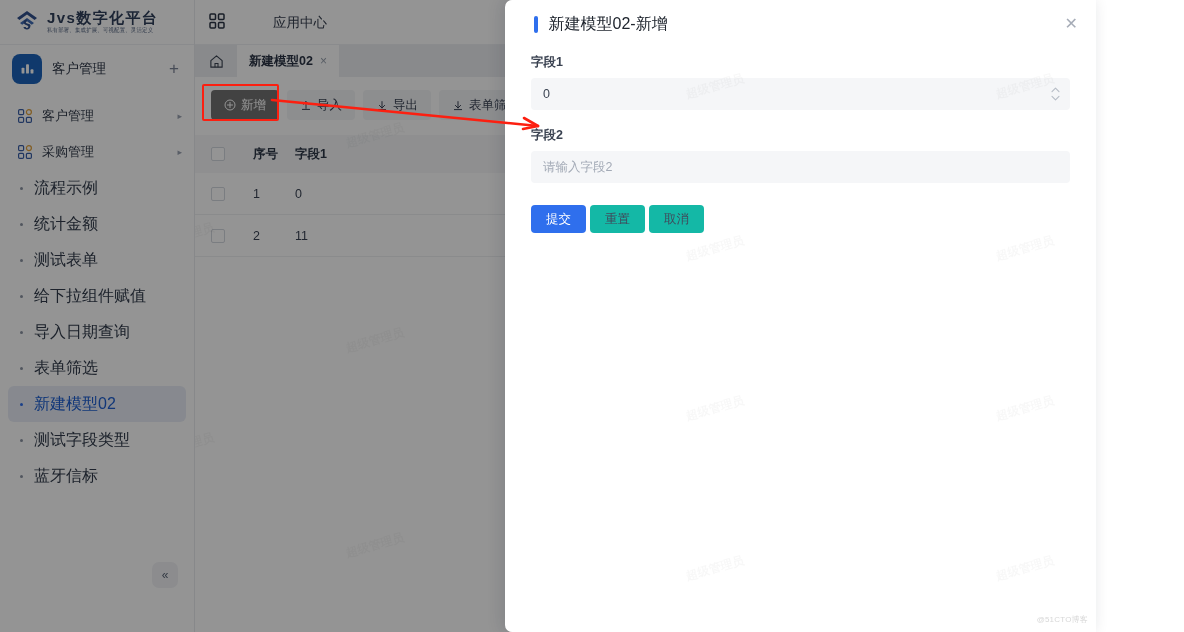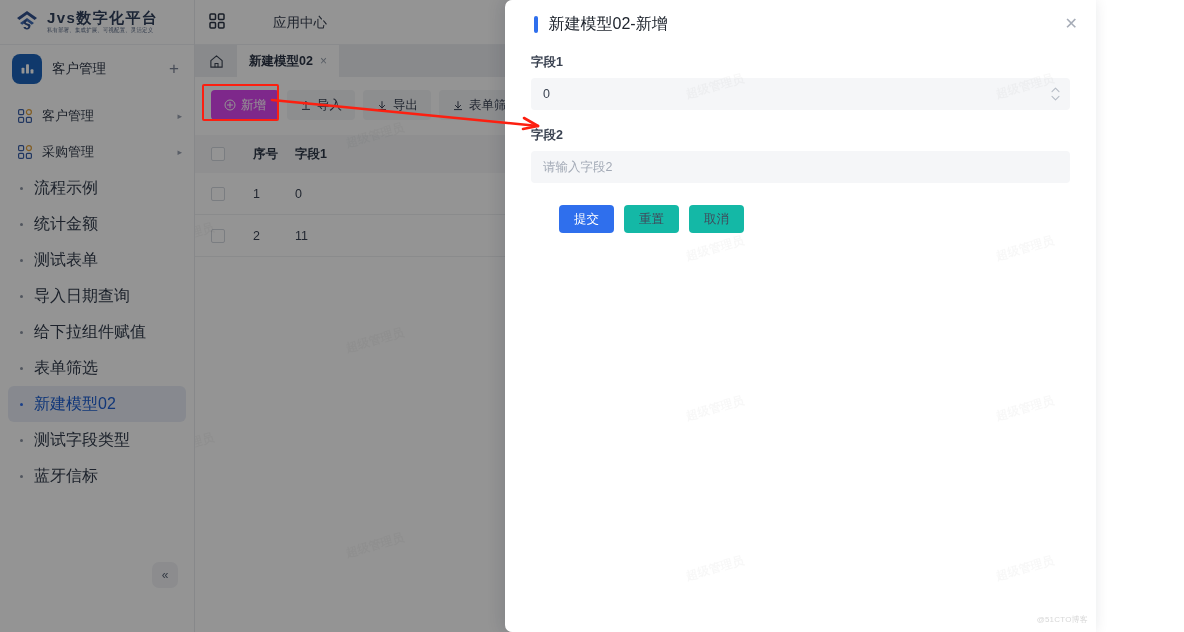--- a/index.html
+++ b/index.html
@@ -124,21 +124,21 @@
     flex: 1; background: #ffffff; padding: 12px 0 0 0; min-height: 0;
     position: relative;
   }
 
   .toolbar { display: flex; align-items: center; gap: 8px; padding: 0 14px 0 16px; height: 32px; }
   .btn {
     height: 30px; border-radius: 4px; font-size: 12.5px;
     display: inline-flex; align-items: center; gap: 5px;
     padding: 0 13px; cursor: pointer; white-space: nowrap;
   }
-  .btn-primary { background: #d946ef; color: #ffffff; }
+  .btn-primary { background: #737373; color: #ffffff; }
   .btn-plain { background: #f3f4f6; color: #3a4355; }
   .btn .ci { width: 12px; height: 12px; }
 
   .table { margin-top: 14px; }
   .thead, .trow {
     display: flex; align-items: center; height: 42px;
     padding-left: 16px;
   }
   .thead { background: #f6f7f9; font-size: 12.5px; font-weight: 700; color: #2e3848; height: 38px; }
   .trow { border-bottom: 1px solid #eef0f2; font-size: 12.5px; color: #3a4354; }
@@ -188,21 +188,21 @@
     cursor: text;
   }
   .fld.ph { color: #a3aab6; }
   .spin {
     margin-left: auto; display: flex; flex-direction: column;
     gap: 2px; color: #b6bcc6; cursor: pointer;
   }
   .spin svg { display: block; }
   .fld-gap { height: 13px; }
 
-  .dr-actions { display: flex; gap: 10px; margin-top: 22px; margin-left: 28px; }
+  .dr-actions { display: flex; gap: 4px; margin-top: 22px; }
   .abtn {
     height: 28px; border-radius: 4px; font-size: 12.5px;
     display: inline-flex; align-items: center; justify-content: center;
     padding: 0 15px; cursor: pointer;
   }
   .abtn-primary { background: #2f6fed; color: #fff; }
   .abtn-default { background: #14b8a6; color: #41495a; }
 
   
   .wm-layer {
@@ -288,25 +288,25 @@
         <div class="mi-leaf">
           <span class="dot"></span>
           <span>统计金额</span>
         </div>
         <div class="mi-leaf">
           <span class="dot"></span>
           <span>测试表单</span>
         </div>
         <div class="mi-leaf">
           <span class="dot"></span>
+          <span>给下拉组件赋值</span>
+        </div>
+        <div class="mi-leaf">
+          <span class="dot"></span>
           <span>导入日期查询</span>
-        </div>
-        <div class="mi-leaf">
-          <span class="dot"></span>
-          <span>给下拉组件赋值</span>
         </div>
         <div class="mi-leaf">
           <span class="dot"></span>
           <span>表单筛选</span>
         </div>
         <div class="mi-leaf active">
           <span class="dot"></span>
           <span>新建模型02</span>
         </div>
         <div class="mi-leaf">

